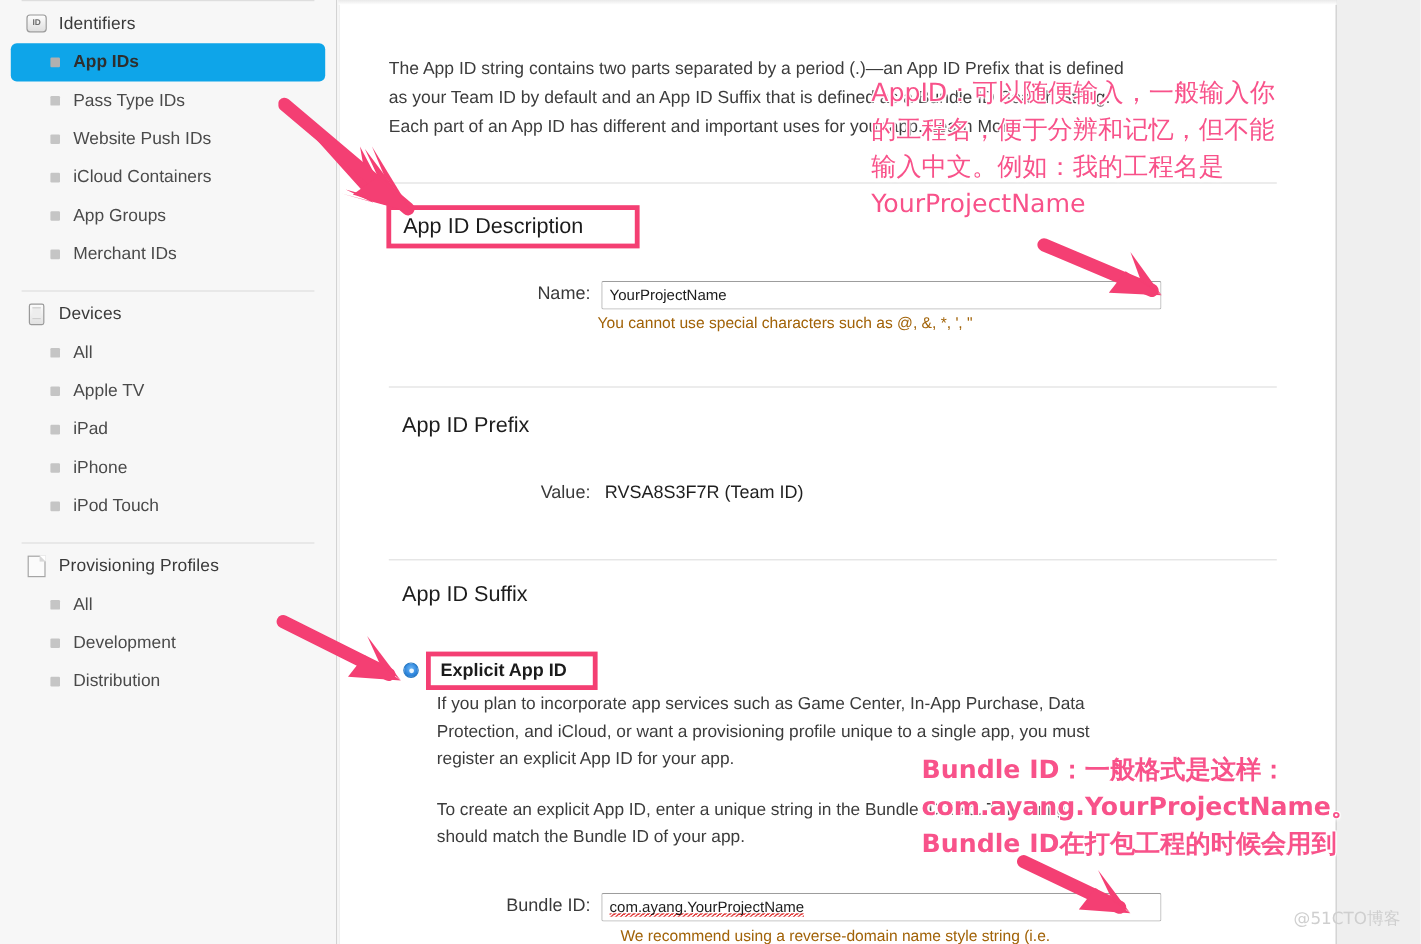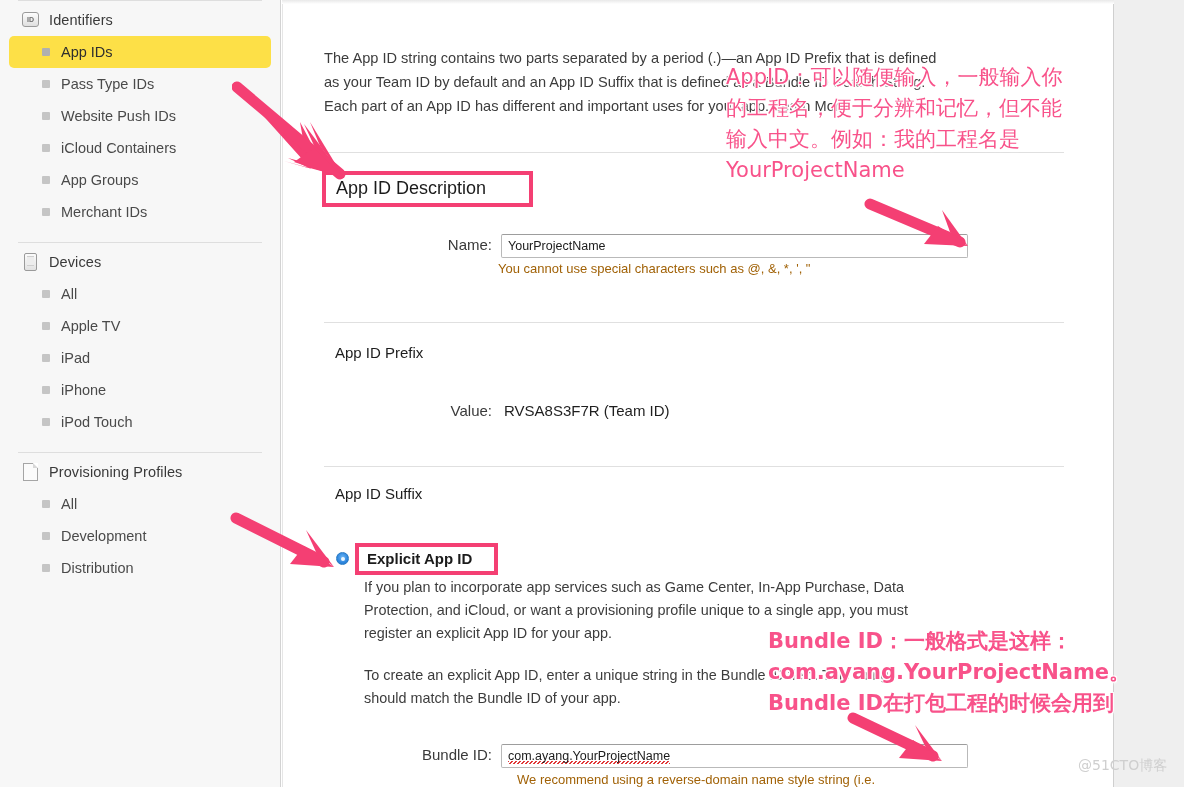--- a/index.html
+++ b/index.html
@@ -55,21 +55,21 @@
     content:"";position:absolute;right:-1px;top:-1px;
     border-width:0 5px 5px 0;border-style:solid;border-color:#d8d8d8 #fff;
   }
   .sb-item{
     display:flex;align-items:center;
     height:32px;margin:0 9px;padding-left:33px;
     border-radius:5px;box-sizing:border-box;
     font-size:14.5px;color:#4a4a4a;
   }
   .sb-item.selected{
-    background:#fde047;font-weight:normal;color:#2e2e2e;
+    background:#0ea5e9;font-weight:bold;color:#2e2e2e;
   }
   .sb-bullet{
     width:8px;height:8px;background:#c5c5c5;
     margin-right:11px;flex:0 0 auto;border-radius:1px;
   }
   .sb-item.selected .sb-bullet{background:#b0b0b0;}
 
   
   .content{
     position:absolute;left:282px;top:0;width:832px;height:787px;
@@ -81,21 +81,21 @@
     background:#efefef;border-left:1px solid #cfcfcf;
   }
 
   .intro{
     position:absolute;left:42px;top:46px;width:760px;
     font-size:14.6px;line-height:24px;color:#3c3c3c;
   }
   .hr{position:absolute;left:42px;width:740px;height:1px;background:#e0e0e0;}
 
   .section-title{
-    position:absolute;font-size:15px;color:#1d1d1d;
+    position:absolute;font-size:18px;color:#1d1d1d;
     font-family:"Liberation Sans",sans-serif;
   }
   .row-label{
     position:absolute;text-align:right;font-size:15px;color:#3a3a3a;
   }
   .row-value{position:absolute;font-size:15px;color:#1f1f1f;}
   .hint{
     position:absolute;font-size:13px;color:#a16207;
   }
   .textfield{

